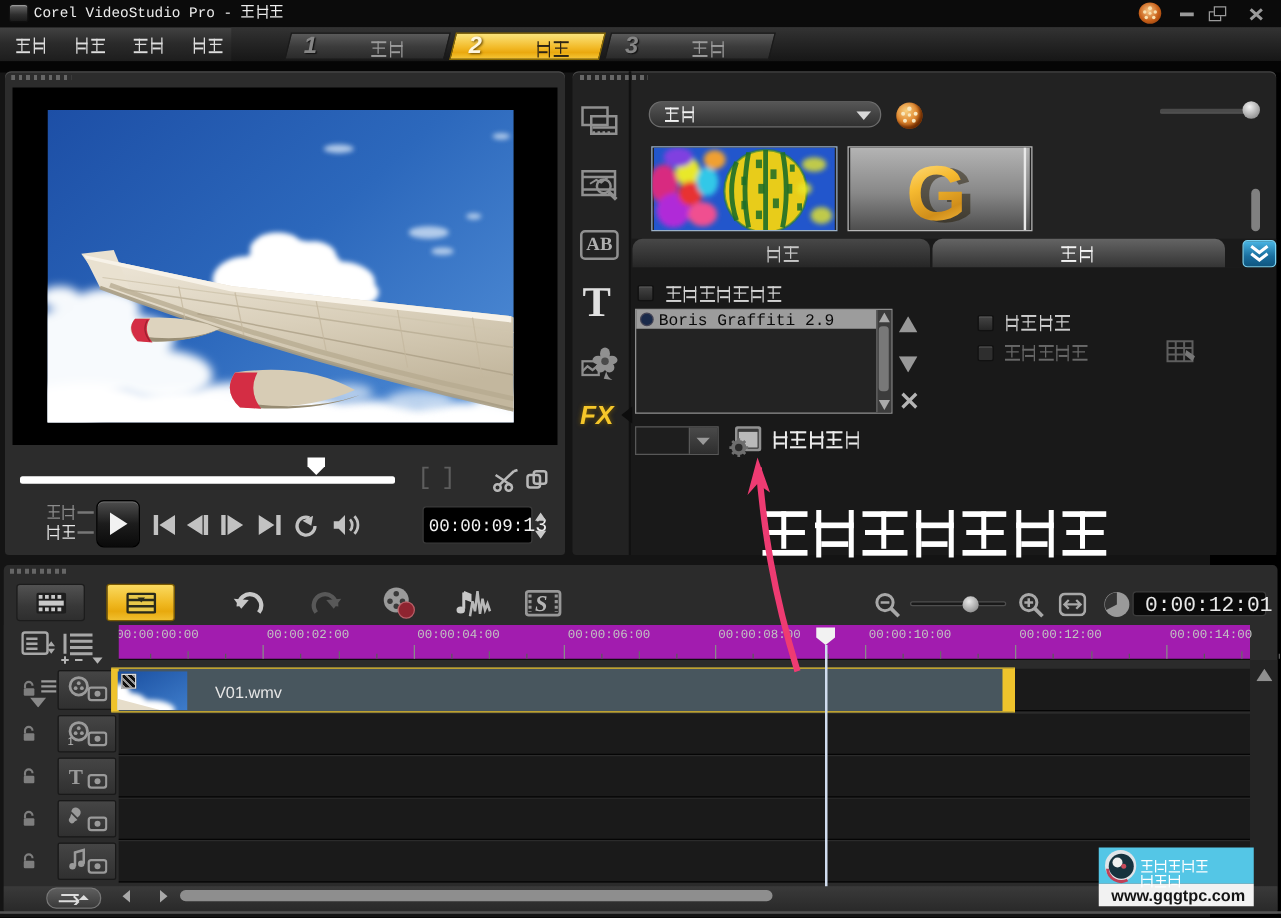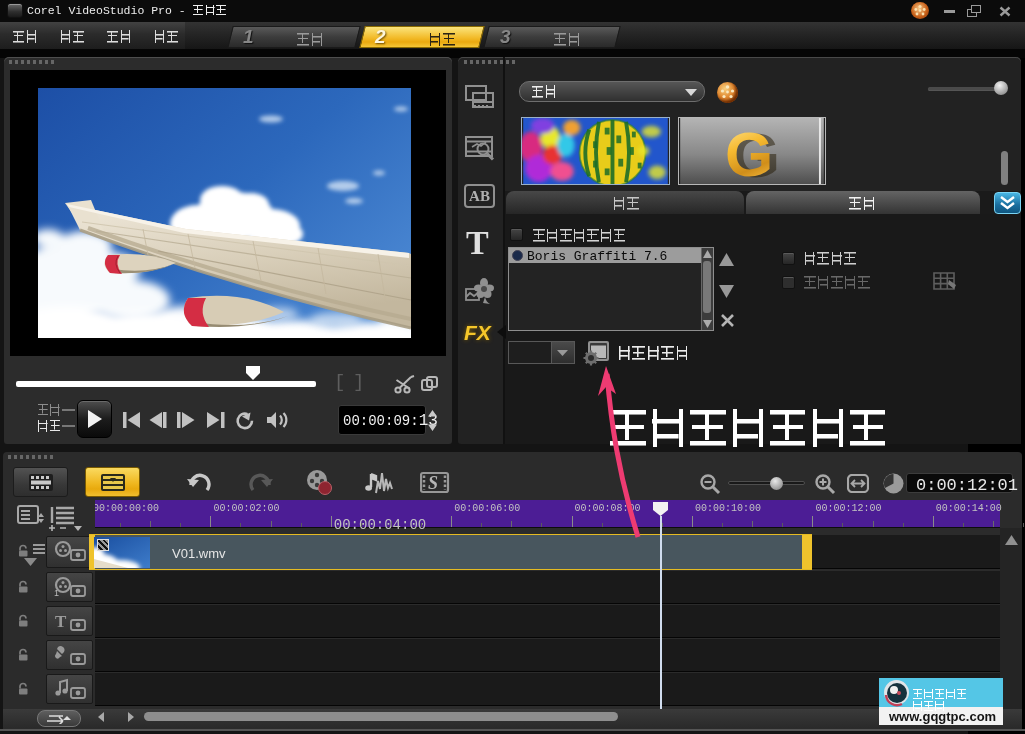--- a/index.html
+++ b/index.html
@@ -322,21 +322,21 @@
       </g>
     </svg>
 
 <div class="abs" style="left:505px;top:214px;width:516px;height:230px;background:#191919"></div>
 <div class="cb" style="left:510px;top:228px"></div>
 <div class="abs" style="left:532px;top:228px;font-size:13.5px;color:#d2d2d2"><i class="h"></i><i class="h2"></i><i class="h"></i><i class="h2"></i><i class="h"></i><i class="h2"></i><i class="h"></i></div>
 
 <div class="abs" style="left:508px;top:247px;width:206px;height:84px;background:#232323;border:1px solid #8e8e8e"></div>
 <div class="abs" style="left:509px;top:248px;width:192px;height:15px;background:#9c9c9c"></div>
 <div class="abs" style="left:512px;top:250px;width:11px;height:11px;border-radius:50%;background:#1a2a4a;border:1px solid #445"></div>
-<div class="abs mono" style="left:527px;top:249px;font-size:13px;color:#0a0a0a">Boris Graffiti 7.6</div>
+<div class="abs mono" style="left:527px;top:249px;font-size:13px;color:#0a0a0a">Boris Graffiti 2.9</div>
 <div class="abs" style="left:701px;top:248px;width:12px;height:82px;background:#3c3c3c;border-left:1px solid #666"></div>
 <svg class="abs" style="left:703px;top:250px" width="9" height="8">
       <path d="M4.5 0 L9 8 H0 z" fill="#aaa"></path>
     </svg>
 <svg class="abs" style="left:703px;top:320px" width="9" height="8">
       <path d="M4.5 8 L9 0 H0 z" fill="#aaa"></path>
     </svg>
 <div class="abs" style="left:703px;top:261px;width:8px;height:52px;background:#787878;border-radius:3px"></div>
 <svg class="abs" style="left:719px;top:253px" width="15" height="13">
       <path d="M7.5 0 L15 13 H0 z" fill="#989898"></path>
@@ -457,32 +457,32 @@
       <rect x="1" y="1" width="20" height="17" rx="4" fill="none" stroke="#a8a8a8" stroke-width="2.2"></rect>
       <path d="M5 9.5 h12 M8 6 l-3.5 3.5 3.5 3.5 M14 6 l3.5 3.5 -3.5 3.5" stroke="#a8a8a8" stroke-width="1.8" fill="none"></path>
     </svg>
 <svg class="abs" style="left:882px;top:472px" width="23" height="23" viewBox="0 0 23 23">
       <circle cx="11.5" cy="11.5" r="10" fill="#9a9a9a"></circle>
       <path d="M11.5 11.5 L11.5 2 A9.5 9.5 0 0 0 3 16 z" fill="#333"></path>
     </svg>
 <div class="abs" style="left:906px;top:473px;width:107px;height:20px;background:#0a0a0a;border:1px solid #3c3c3c;border-radius:3px"></div>
 <div class="abs mono" style="left:916px;top:476px;font-size:17px;color:#e8e8e8">0:00:12:01</div>
 
-<div class="abs" style="left:90px;top:500px;width:910px;height:28px;background:#4c1d95;border-bottom:1px solid #0d0d0d" id="ruler">
+<div class="abs" style="left:90px;top:500px;width:910px;height:28px;background:#a21caf;border-bottom:1px solid #0d0d0d" id="ruler">
       <div style="position:absolute;left:3px;top:3px;font-family:'Liberation Mono',monospace;font-size:10px;color:#c2c2c2">00:00:00:00</div>
       <div style="position:absolute;left:0px;top:16px;width:1px;height:11px;background:#8a8a8a"></div>
       <div style="position:absolute;left:30px;top:23px;width:1px;height:4px;background:#5a5a5a"></div>
       <div style="position:absolute;left:60.2px;top:21px;width:1px;height:6px;background:#6a6a6a"></div>
       <div style="position:absolute;left:90.2px;top:23px;width:1px;height:4px;background:#5a5a5a"></div>
       <div style="position:absolute;left:123.4px;top:3px;font-family:'Liberation Mono',monospace;font-size:10px;color:#c2c2c2">00:00:02:00</div>
       <div style="position:absolute;left:120.4px;top:16px;width:1px;height:11px;background:#8a8a8a"></div>
       <div style="position:absolute;left:150.4px;top:23px;width:1px;height:4px;background:#5a5a5a"></div>
       <div style="position:absolute;left:180.60000000000002px;top:21px;width:1px;height:6px;background:#6a6a6a"></div>
       <div style="position:absolute;left:210.60000000000002px;top:23px;width:1px;height:4px;background:#5a5a5a"></div>
-      <div style="position:absolute;left:243.8px;top:17px;font-family:'Liberation Mono',monospace;font-size:14px;color:#c2c2c2">00:00:04:00</div>
+      <div style="position:absolute;left:243.8px;top:3px;font-family:'Liberation Mono',monospace;font-size:10px;color:#c2c2c2">00:00:04:00</div>
       <div style="position:absolute;left:240.8px;top:16px;width:1px;height:11px;background:#8a8a8a"></div>
       <div style="position:absolute;left:270.8px;top:23px;width:1px;height:4px;background:#5a5a5a"></div>
       <div style="position:absolute;left:301px;top:21px;width:1px;height:6px;background:#6a6a6a"></div>
       <div style="position:absolute;left:331px;top:23px;width:1px;height:4px;background:#5a5a5a"></div>
       <div style="position:absolute;left:364.20000000000005px;top:3px;font-family:'Liberation Mono',monospace;font-size:10px;color:#c2c2c2">00:00:06:00</div>
       <div style="position:absolute;left:361.20000000000005px;top:16px;width:1px;height:11px;background:#8a8a8a"></div>
       <div style="position:absolute;left:391.20000000000005px;top:23px;width:1px;height:4px;background:#5a5a5a"></div>
       <div style="position:absolute;left:421.40000000000003px;top:21px;width:1px;height:6px;background:#6a6a6a"></div>
       <div style="position:absolute;left:451.40000000000003px;top:23px;width:1px;height:4px;background:#5a5a5a"></div>
       <div style="position:absolute;left:484.6px;top:3px;font-family:'Liberation Mono',monospace;font-size:10px;color:#c2c2c2">00:00:08:00</div>

